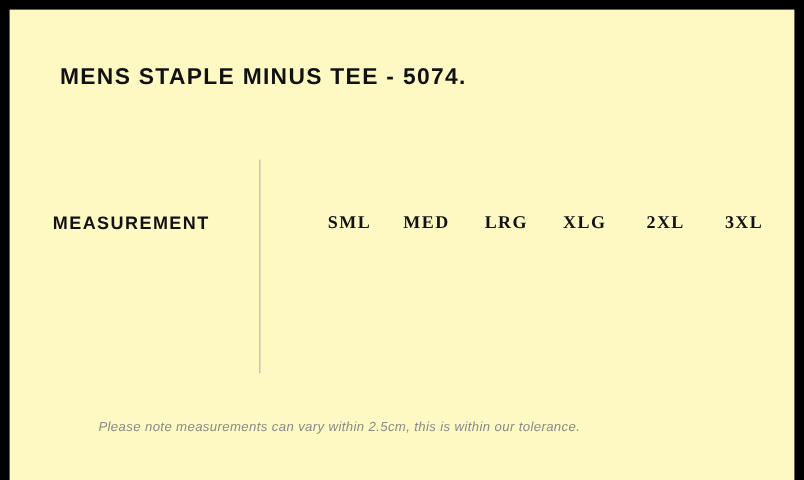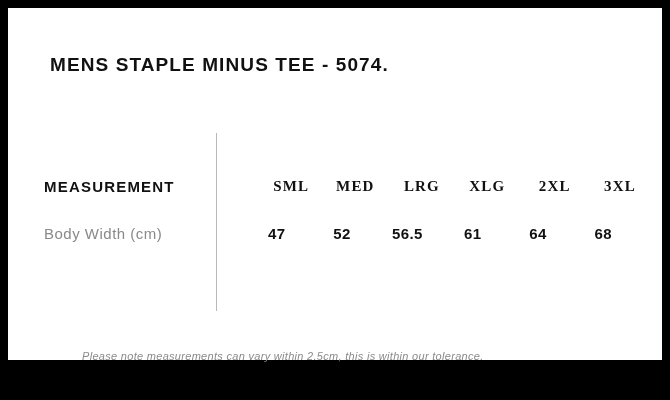--- a/index.html
+++ b/index.html
@@ -11,22 +11,22 @@
     height: 400px;
     background: #000000;
     font-family: "Liberation Sans", sans-serif;
     overflow: hidden;
   }
   .page {
     position: absolute;
     left: 8px;
     top: 8px;
     width: 654px;
-    height: 352px;
-    background: #ffffff;
+    height: 392px;
+    background: #fef9c3;
     box-sizing: border-box;
     padding: 0;
   }
   .inner {
     position: absolute;
     left: 36px;
     top: 0;
     right: 26px;
     bottom: 0;
   }
@@ -123,28 +123,19 @@
           <th class="col-measure">MEASUREMENT</th>
           <th class="col-size">SML</th>
           <th class="col-size">MED</th>
           <th class="col-size">LRG</th>
           <th class="col-size">XLG</th>
           <th class="col-size">2XL</th>
           <th class="col-size">3XL</th>
         </tr>
       </thead>
       <tbody>
-        <tr>
-          <td class="row-label">Body Width (cm)</td>
-          <td class="value">47</td>
-          <td class="value">52</td>
-          <td class="value">56.5</td>
-          <td class="value">61</td>
-          <td class="value">64</td>
-          <td class="value">68</td>
-        </tr>
       </tbody>
     </table>
 
     <div class="note">Please note measurements can vary within 2.5cm, this is within our tolerance.</div>
 
   </div>
 </div>
 
 </body></html>

